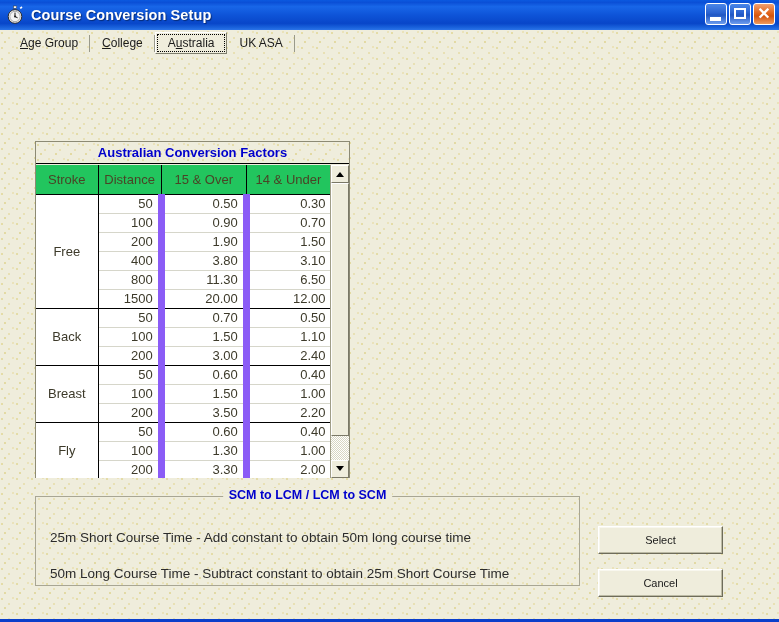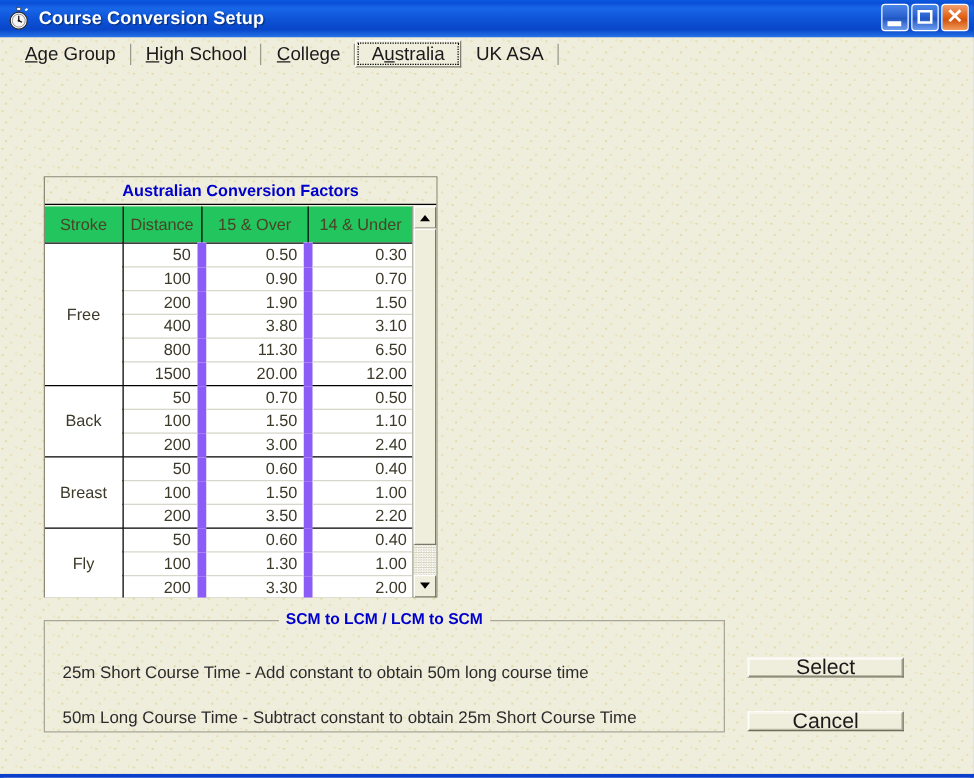--- a/index.html
+++ b/index.html
@@ -105,21 +105,21 @@
     display: flex;
     align-items: flex-start;
     padding-left: 8px;
     padding-top: 2px;
   }
   .tab {
     height: 22px;
     padding: 0 12px;
     display: flex;
     align-items: center;
-    font-size: 15px;
+    font-size: 12px;
     color: #1A1A1A;
     white-space: nowrap;
     position: relative;
     cursor: default;
   }
   .tab .sep {
     position: absolute;
     right: 0; top: 3px;
     width: 1px; height: 17px;
     background: #9A9A8A;
@@ -274,26 +274,26 @@
     font-size: 13.5px;
     color: #2B2B2B;
     white-space: nowrap;
   }
   #gb-line1 { top: 33px; }
   #gb-line2 { top: 69px; }
 
   
   .btn {
     position: absolute;
-    width: 125px; height: 16px;
+    width: 125px; height: 28px;
     background: #EFEDDC;
     border: 1px solid;
     border-color: #FFFFFF #6E6C5A #6E6C5A #FFFFFF;
     box-shadow: inset -1px -1px 0 #BCBAA4, inset 1px 1px 0 #F8F7EE;
-    font-size: 17px;
+    font-size: 11px;
     color: #1A1A1A;
     display: flex;
     align-items: center;
     justify-content: center;
     cursor: default;
     font-family: "Liberation Sans", sans-serif;
   }
   #btn-select { left: 598px; top: 470px; }
   #btn-cancel { left: 598px; top: 513px; }
 </style>
@@ -327,24 +327,20 @@
         <div class="close-glyph">✕</div>
       </div>
     </div>
   </div>
 
   <div id="client" class="speckle">
 
     <div id="tabstrip" class="speckle">
       <div class="tab">
         <span><u>A</u>ge Group</span>
-        <span class="sep"></span>
-      </div>
-      <div class="tab">
-        <span><u>H</u>igh School</span>
         <span class="sep"></span>
       </div>
       <div class="tab">
         <span><u>C</u>ollege</span>
         <span class="sep"></span>
       </div>
       <div class="tab selected">
         <span class="focus"></span>
         <span>A<u>u</u>stralia</span>
       </div>

